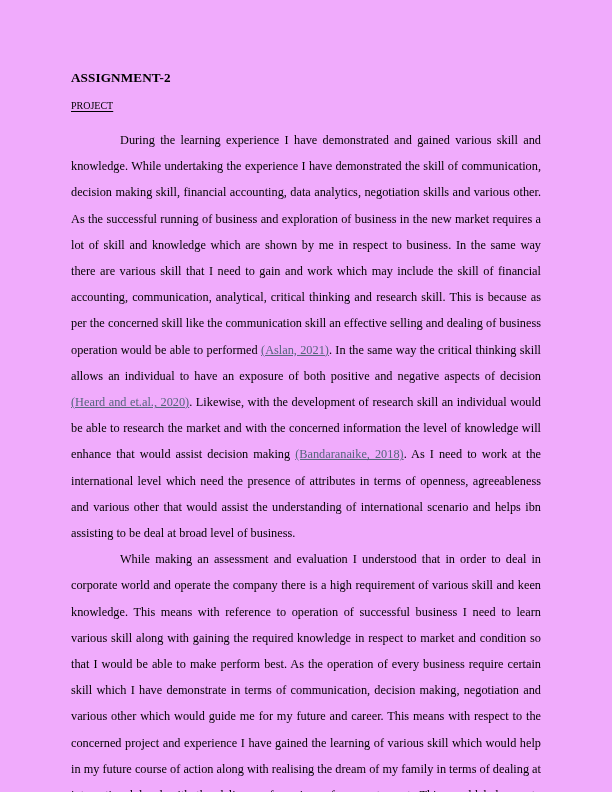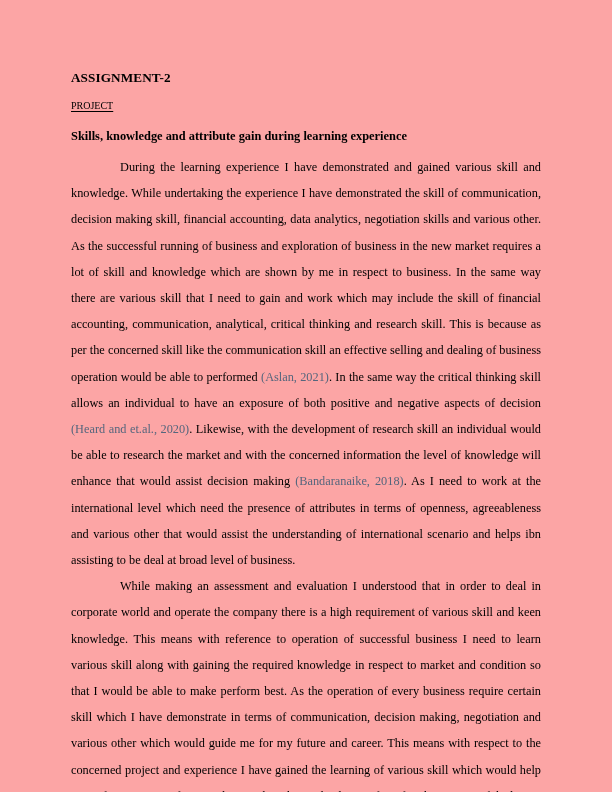--- a/index.html
+++ b/index.html
@@ -11,21 +11,21 @@
     width: 612px;
     height: 792px;
     font-family: "Liberation Serif", "DejaVu Serif", serif;
     color: #000000;
     -webkit-font-smoothing: antialiased;
   }
   .page {
     position: relative;
     width: 612px;
     height: 792px;
-    background: #fca5a5;
+    background: #f0abfc;
     box-sizing: border-box;
     padding: 68px 71px 60px 71px;
     overflow: hidden;
   }
   .doc-title {
     font-size: 13.2px;
     font-weight: bold;
     line-height: 20px;
     margin: 0 0 7px 0;
     letter-spacing: 0.1px;
@@ -53,33 +53,33 @@
     text-justify: inter-word;
     margin: 0;
     text-indent: 49px;
     hyphens: none;
   }
   p.body-par + p.body-par {
     margin-top: 0;
   }
   .cite {
     color: #55667d;
+    text-decoration: underline;
   }
 </style>
 </head>
 <body>
 
 <div class="page">
 
   <h1 class="doc-title">ASSIGNMENT-2</h1>
 
   <div class="section-label-wrap">
     <span class="section-label">PROJECT</span>
   </div>
 
-  <h2 class="subheading">Skills, knowledge and attribute gain during learning experience</h2>
 
   <div id="body-container">
       <p class="body-par"><span>During the learning experience I have demonstrated and gained various skill and knowledge. While undertaking the experience I have demonstrated the skill of communication, decision making skill, financial accounting, data analytics, negotiation skills and various other. As the successful running of business and exploration of business in the new market requires a lot of skill and knowledge which are shown by me in respect to business. In the same way there are various skill that I need to gain and work which may include the skill of financial accounting, communication, analytical, critical thinking and research skill. This is because as per the concerned skill like the communication skill an effective selling and dealing of business operation would be able to performed </span><span class="cite" style="color: rgb(85, 102, 125);">(Aslan, 2021)</span><span>. In the same way the critical thinking skill allows an individual to have an exposure of both positive and negative aspects of decision </span><span class="cite" style="color: rgb(85, 102, 125);">(Heard and et.al., 2020)</span><span>. Likewise, with the development of research skill an individual would be able to research the market and with the concerned information the level of knowledge will enhance that would assist decision making </span><span class="cite" style="color: rgb(85, 102, 125);">(Bandaranaike, 2018)</span><span>.  As I need to work at the international level which need the presence of attributes in terms of openness, agreeableness and various other that would assist the understanding of international scenario and helps ibn assisting to be deal at broad level of business.</span></p>
       <p class="body-par"><span>While making an assessment and evaluation I understood that in order to deal in corporate world and operate the company there is a high requirement of various skill and keen knowledge. This means with reference to operation of successful business I need to learn various skill along with gaining the required knowledge in respect to market and condition so that I would be able to make perform best. As the operation of every business require certain skill which I have demonstrate in terms of communication, decision making, negotiation and various other which would guide me for my future and career. This means with respect to the concerned project and experience I have gained the learning of various skill which would help in my future course of action along with realising the dream of my family in terms of dealing at international level with the delivery of services of my restaurant. This would help me to become a successful entrepreneur and thus lead the successful business operation.</span></p>
     </div>
 
 </div>
 
 </body></html>

